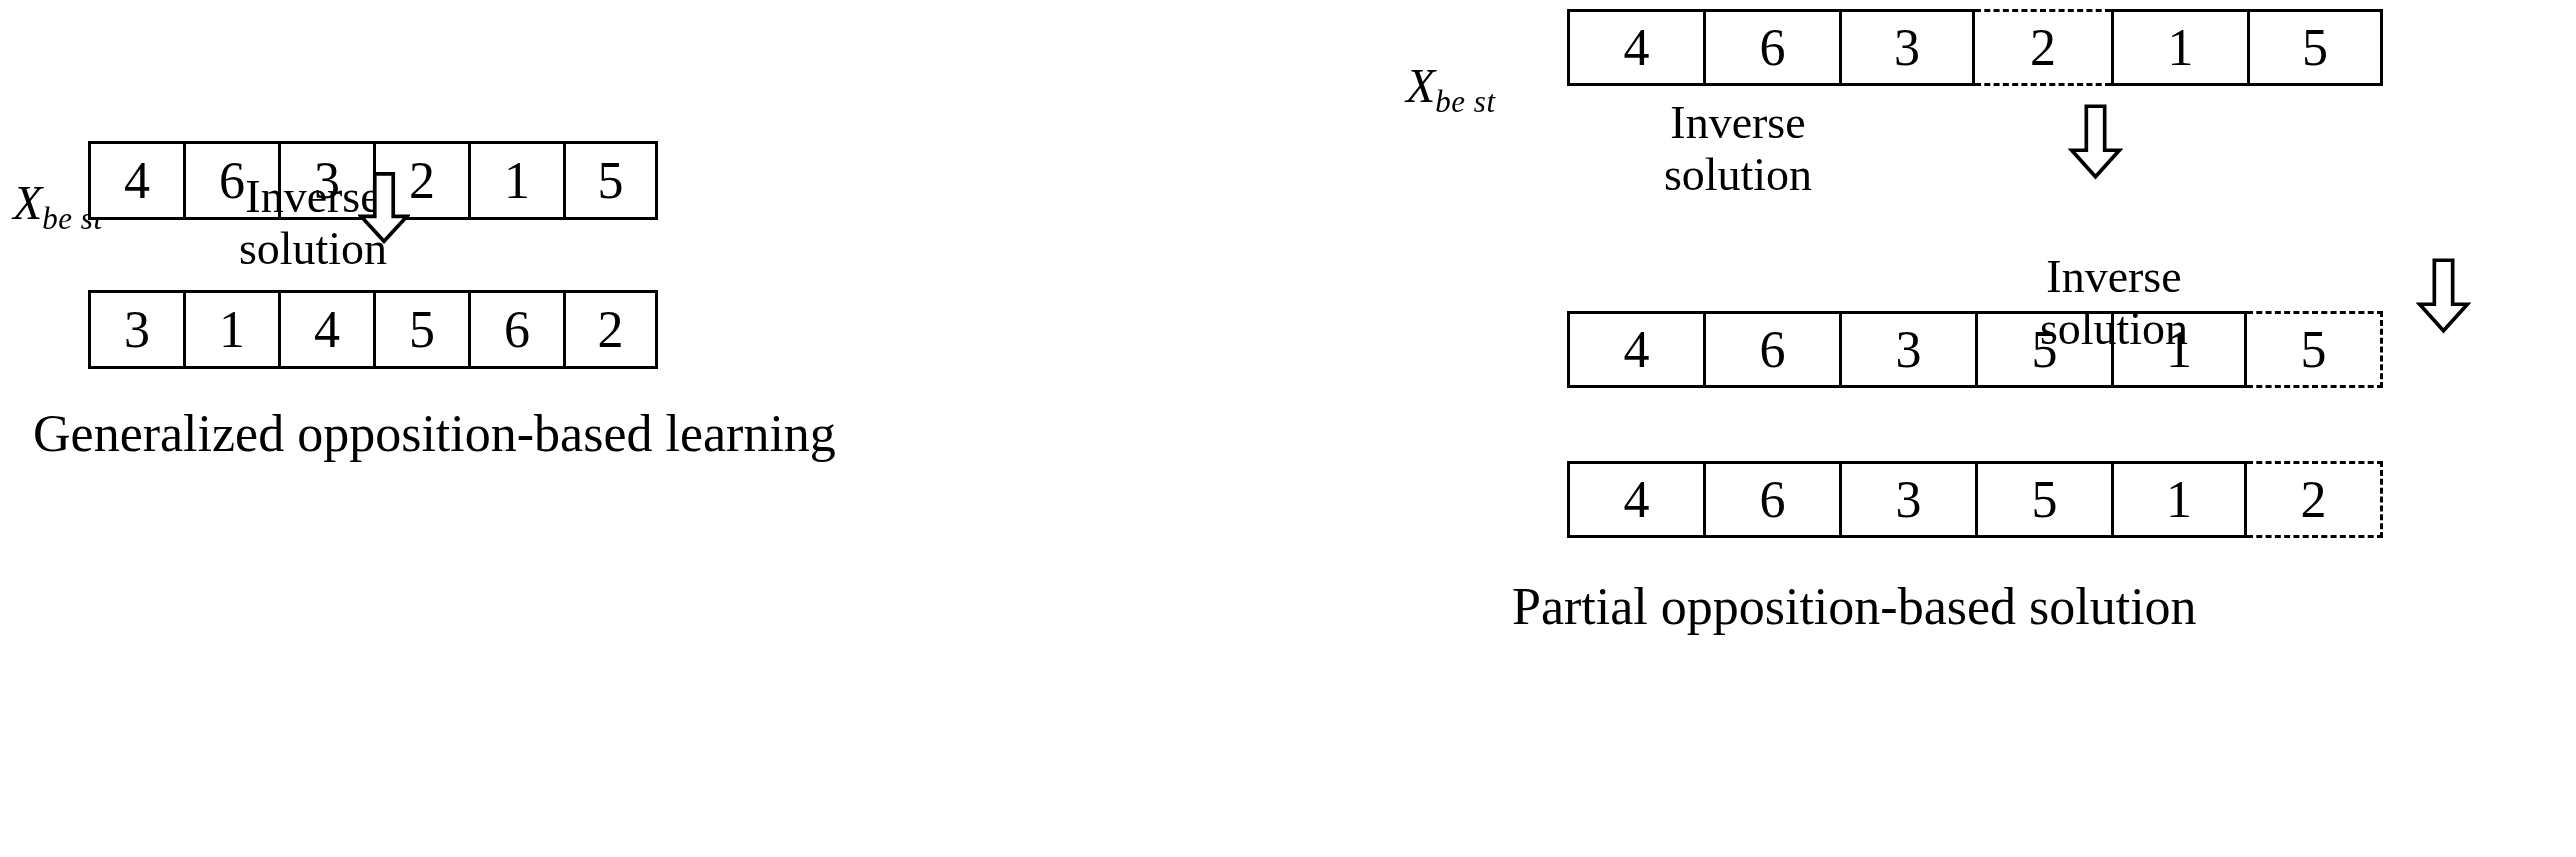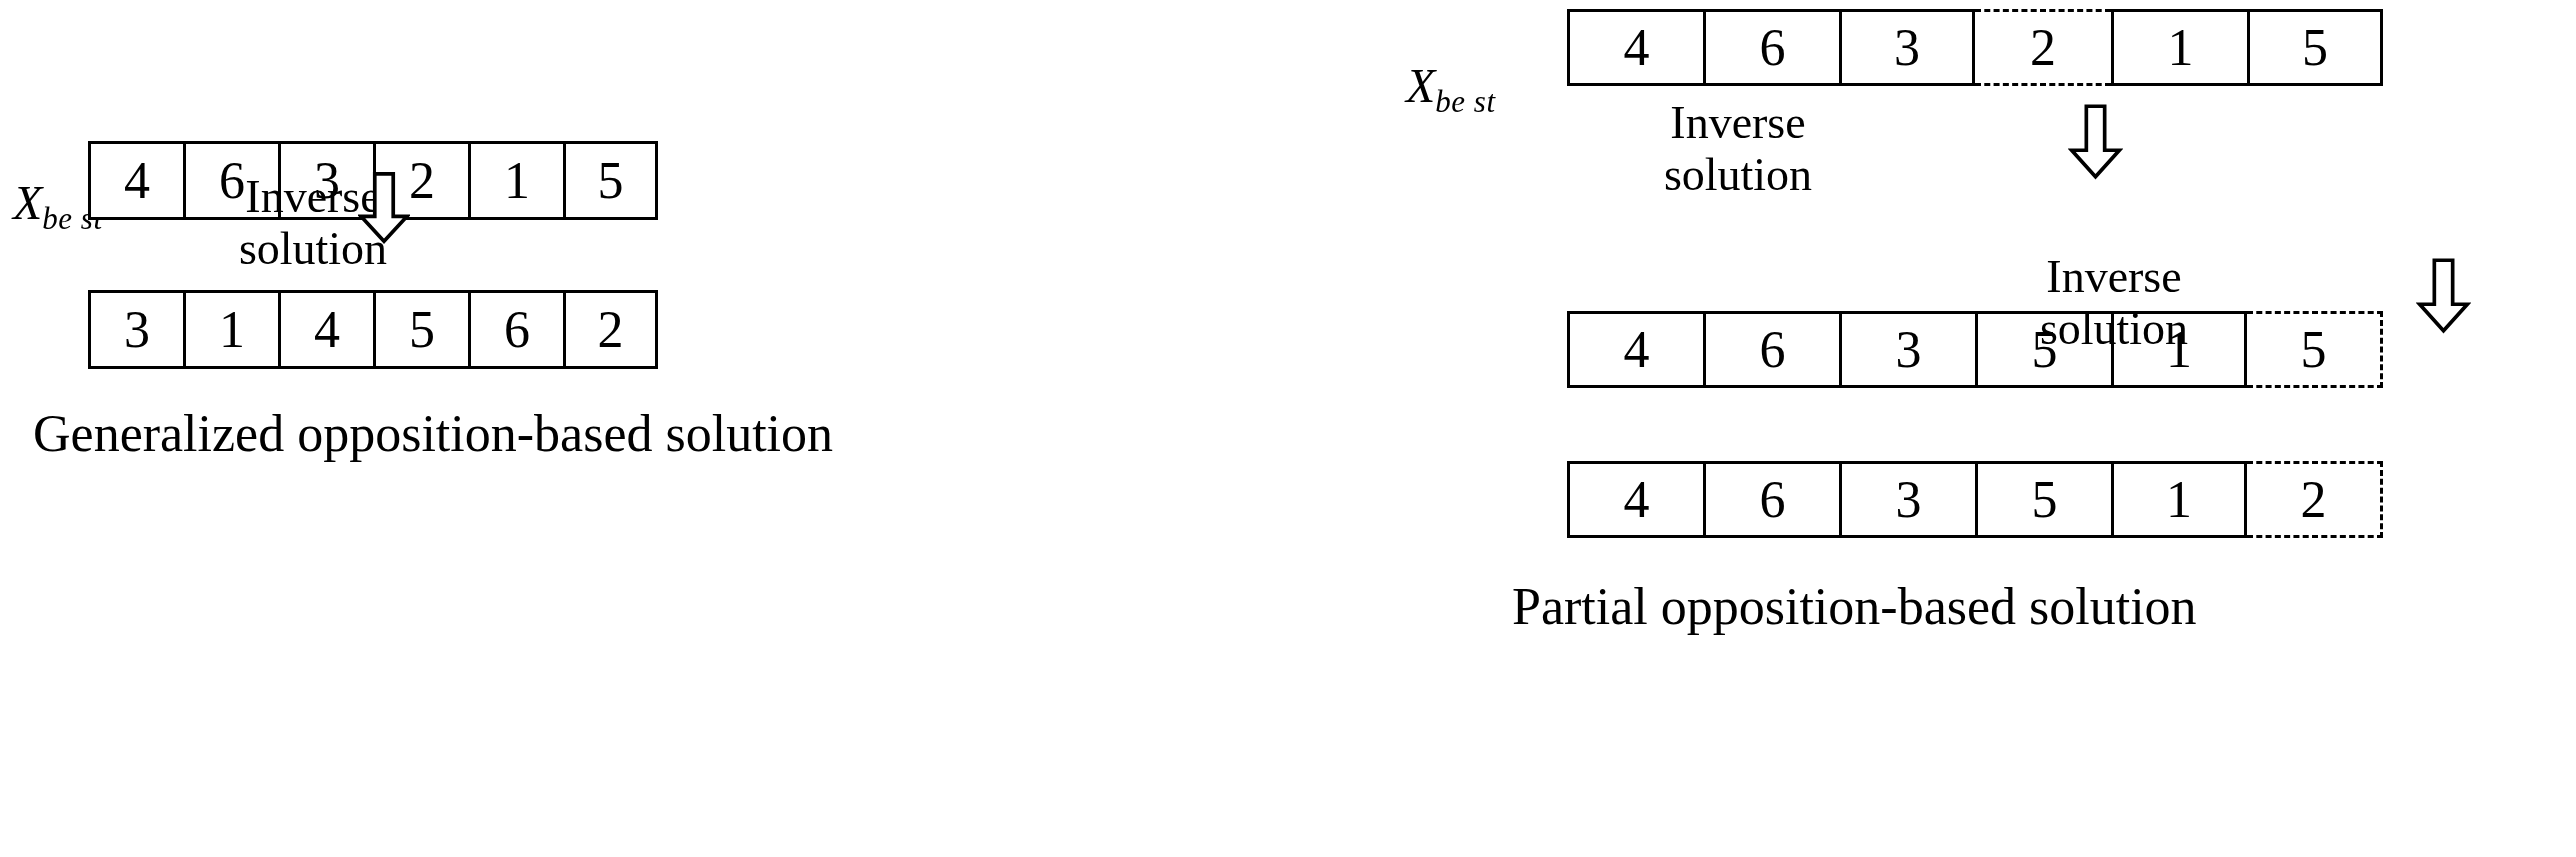--- a/index.html
+++ b/index.html
@@ -118,21 +118,21 @@
 
   <div class="seq-row" style="left:88px; top:290px;">
     <div class="cell" style="width:95px; height:79px;">3</div>
     <div class="cell" style="width:95px; height:79px;">1</div>
     <div class="cell" style="width:95px; height:79px;">4</div>
     <div class="cell" style="width:95px; height:79px;">5</div>
     <div class="cell" style="width:95px; height:79px;">6</div>
     <div class="cell" style="width:95px; height:79px;">2</div>
   </div>
 
-  <div class="caption" style="left:33px; top:408px;">Generalized opposition-based solution</div>
+  <div class="caption" style="left:33px; top:408px;">Generalized opposition-based learning</div>
 
 </div>
 
 <div class="panel">
 
   <div class="xbest" style="left:1406px; top:34px;margin-top:28px;">
     <span>X</span><span class="sub">be st</span>
   </div>
 
   <div class="seq-row" style="left:1567px; top:9.2px;">

